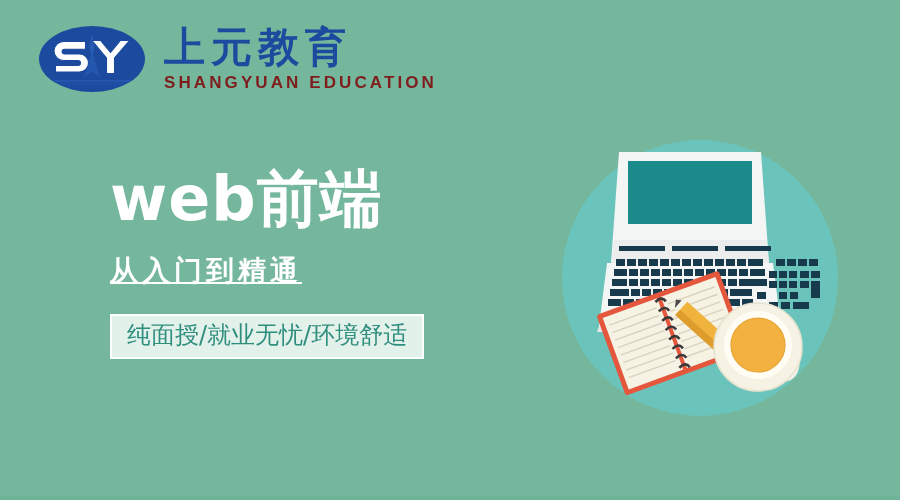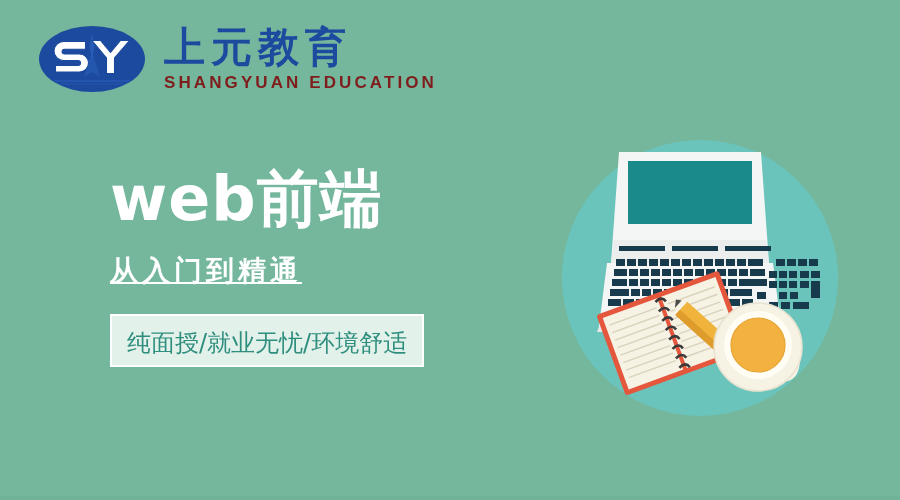--- a/index.html
+++ b/index.html
@@ -72,21 +72,21 @@
     font-size:28px; font-weight:bold;
     color:#ffffff;
     letter-spacing:4px;
     margin-top:22px;
     white-space:nowrap;
     text-decoration:underline;
   }
   #feature-badge{
     display:inline-block;
     margin-top:24px;
-    padding:14px 15px 9px 15px;
+    padding:6px 15px 9px 15px;
     background:rgba(255,255,255,0.80);
     border:2px solid #ffffff;
     font-family:"DejaVu Sans", sans-serif;
     font-size:24px;
     color:#2f8f7e;
     letter-spacing:0px;
     white-space:nowrap;
     line-height:1.1;
   }
 

